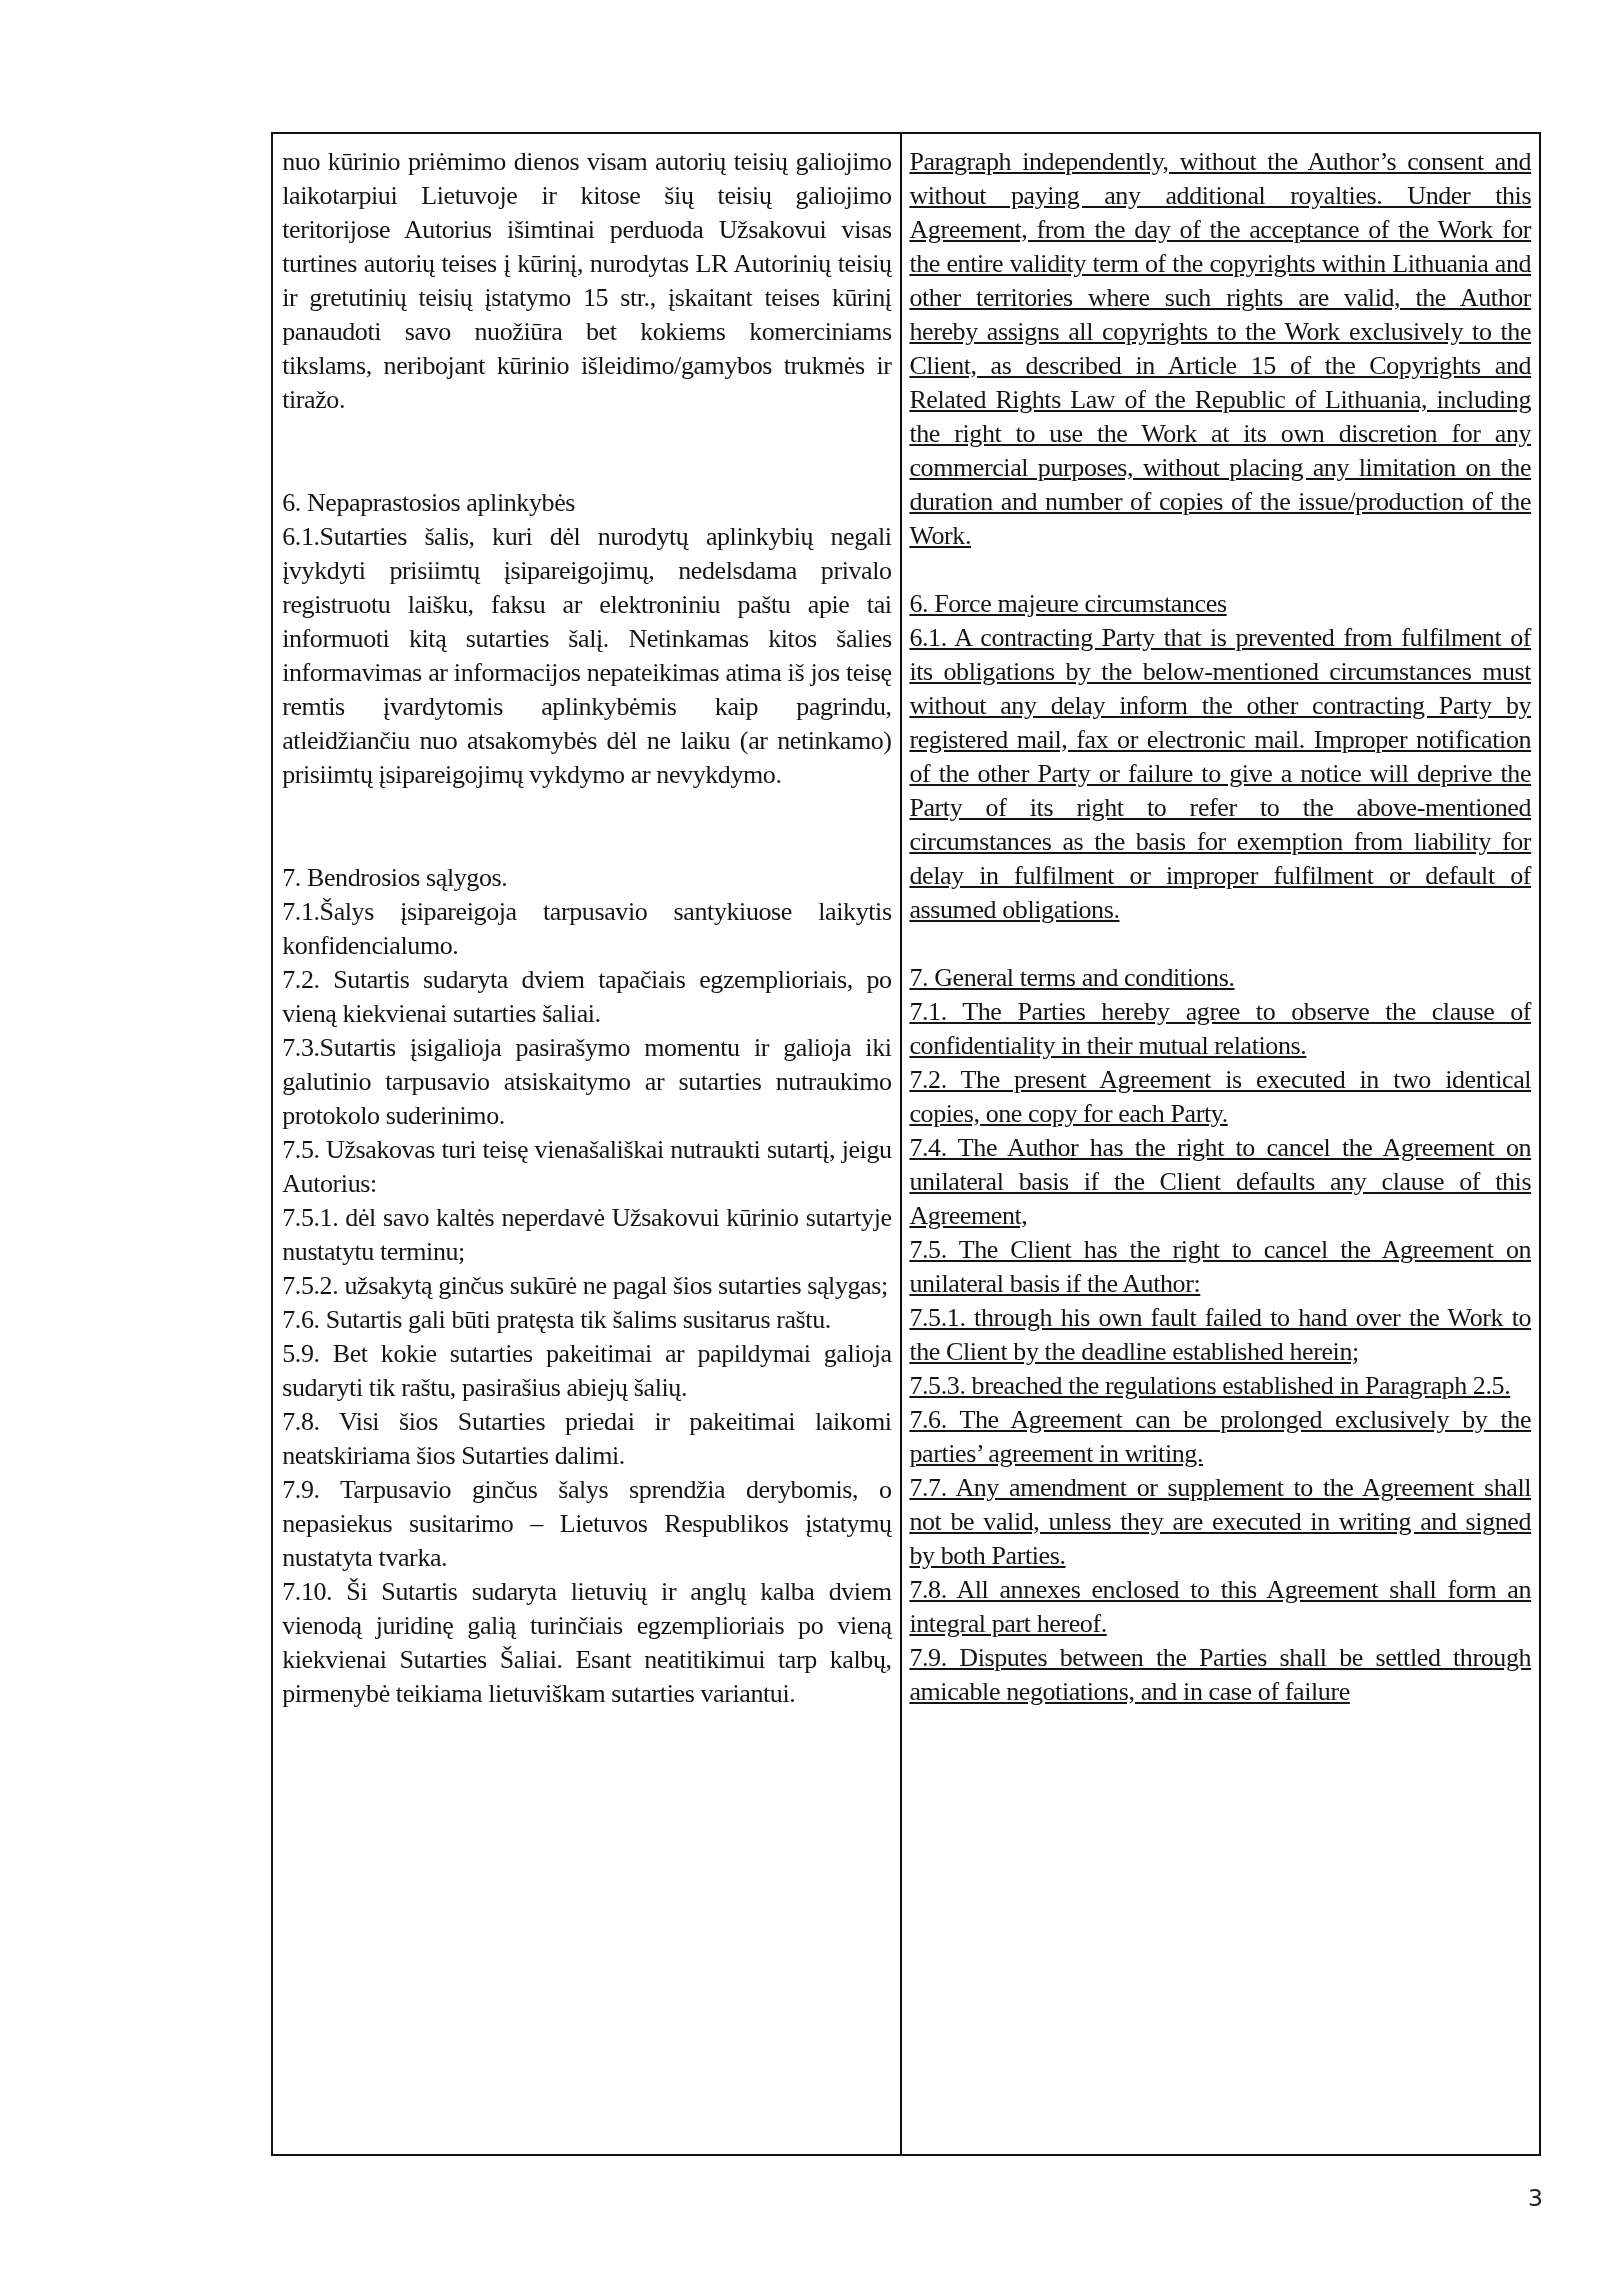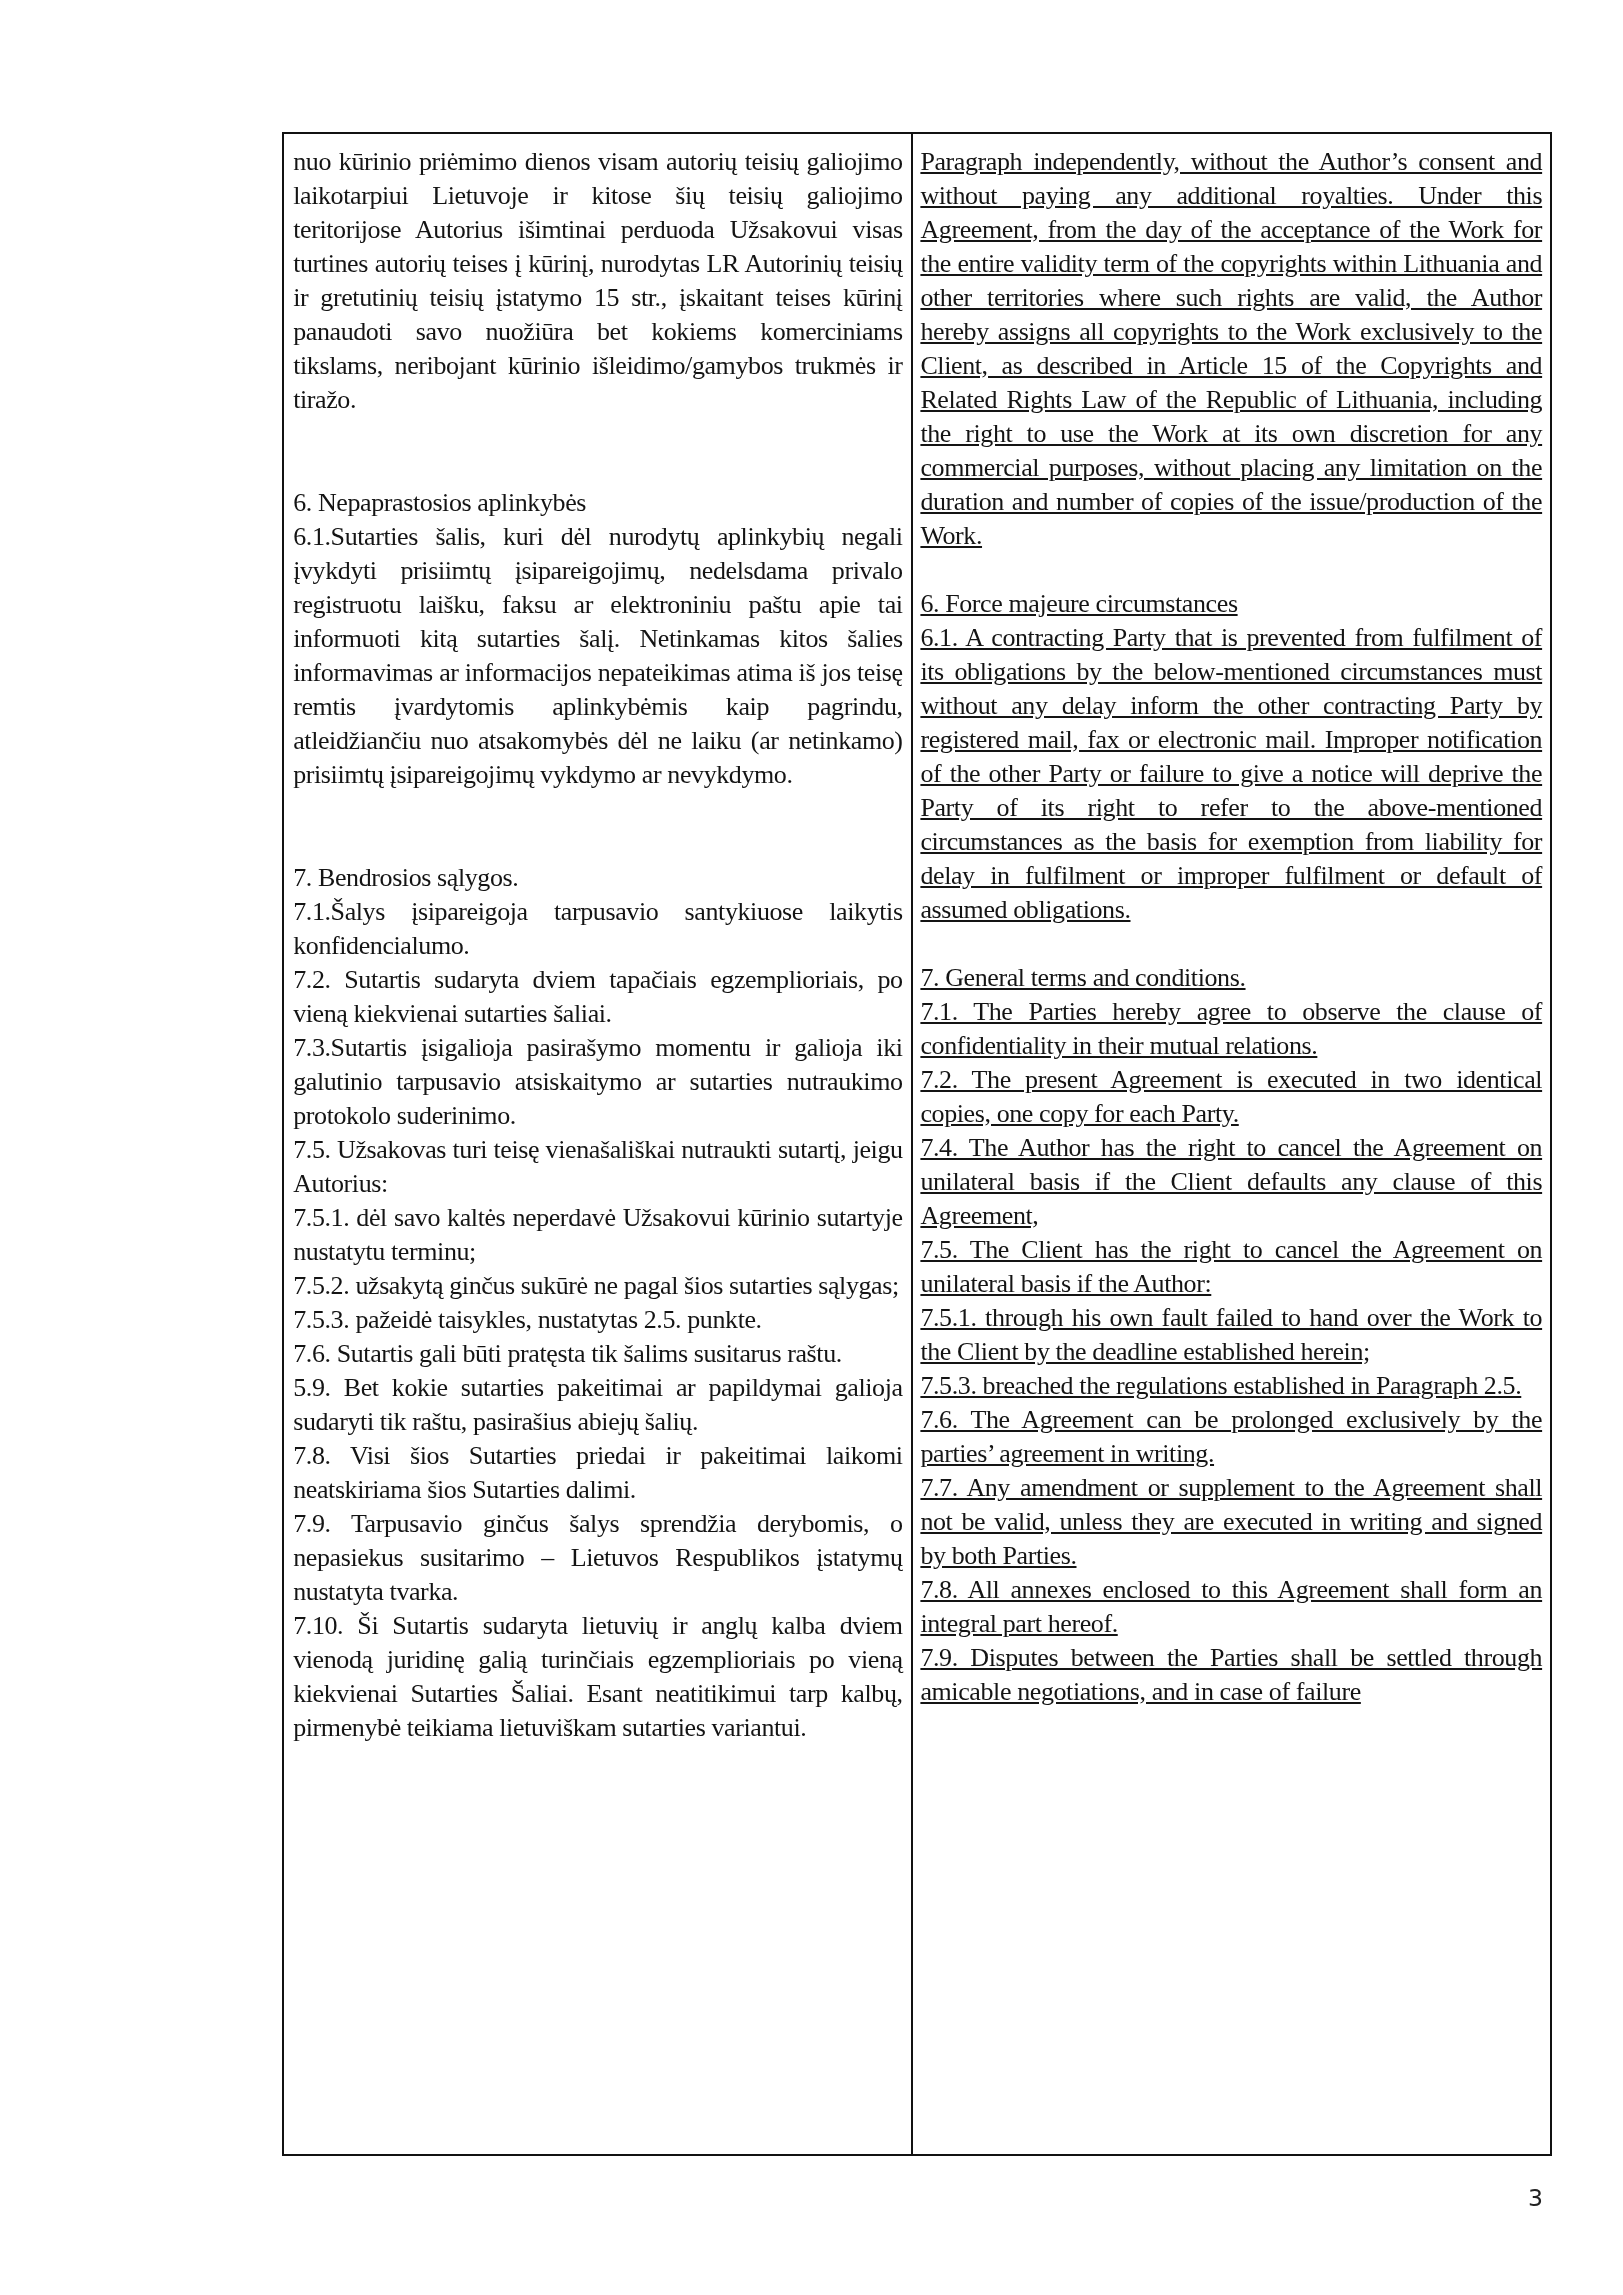--- a/index.html
+++ b/index.html
@@ -10,21 +10,21 @@
     body {
       width: 1623px;
       height: 2295px;
       position: relative;
       overflow: hidden;
       font-family: "Liberation Serif", "DejaVu Serif", serif;
       color: #141414;
     }
     .page-table {
       position: absolute;
-      left: 282px;
+      left: 271px;
       top: 132px;
       width: 1270px;
       height: 2024px;
       border: 2px solid #111;
       box-sizing: border-box;
       display: flex;
     }
     .col {
       box-sizing: border-box;
       height: 100%;
@@ -68,21 +68,20 @@
     <p class="para">6. Nepaprastosios aplinkybės</p>
     <p class="para">6.1.Sutarties šalis, kuri dėl nurodytų aplinkybių negali įvykdyti prisiimtų įsipareigojimų, nedelsdama privalo registruotu laišku, faksu ar elektroniniu paštu apie tai informuoti kitą sutarties šalį. Netinkamas kitos šalies informavimas ar informacijos nepateikimas atima iš jos teisę remtis įvardytomis aplinkybėmis kaip pagrindu, atleidžiančiu nuo atsakomybės dėl ne laiku (ar netinkamo) prisiimtų įsipareigojimų vykdymo ar nevykdymo.</p>
     <div class="gap2"></div>
     <p class="para">7. Bendrosios sąlygos.</p>
     <p class="para">7.1.Šalys įsipareigoja tarpusavio santykiuose laikytis konfidencialumo.</p>
     <p class="para">7.2. Sutartis sudaryta dviem tapačiais egzemplioriais, po vieną kiekvienai sutarties šaliai.</p>
     <p class="para">7.3.Sutartis įsigalioja pasirašymo momentu ir galioja iki galutinio tarpusavio atsiskaitymo ar sutarties nutraukimo protokolo suderinimo.</p>
     <p class="para">7.5. Užsakovas turi teisę vienašališkai nutraukti sutartį, jeigu Autorius:</p>
     <p class="para">7.5.1. dėl savo kaltės neperdavė Užsakovui kūrinio sutartyje nustatytu terminu;</p>
     <p class="para">7.5.2. užsakytą ginčus sukūrė ne pagal šios sutarties sąlygas;</p>
-    <p class="para">7.5.3. pažeidė taisykles, nustatytas 2.5. punkte.</p>
     <p class="para">7.6. Sutartis gali būti pratęsta tik šalims susitarus raštu.</p>
     <p class="para">5.9. Bet kokie sutarties pakeitimai ar papildymai galioja sudaryti tik raštu, pasirašius abiejų šalių.</p>
     <p class="para">7.8. Visi šios Sutarties priedai ir pakeitimai laikomi neatskiriama šios Sutarties dalimi.</p>
     <p class="para">7.9. Tarpusavio ginčus šalys sprendžia derybomis, o nepasiekus susitarimo – Lietuvos Respublikos įstatymų nustatyta tvarka.</p>
     <p class="para">7.10. Ši Sutartis sudaryta lietuvių ir anglų kalba dviem vienodą juridinę galią turinčiais egzemplioriais po vieną kiekvienai Sutarties Šaliai. Esant neatitikimui tarp kalbų, pirmenybė teikiama lietuviškam sutarties variantui.</p>
   </div>
   <div class="col col-en">
     <p class="para">Paragraph independently, without the Author’s consent and without paying any additional royalties. Under this Agreement, from the day of the acceptance of the Work for the entire validity term of the copyrights within Lithuania and other territories where such rights are valid, the Author hereby assigns all copyrights to the Work exclusively to the Client, as described in Article 15 of the Copyrights and Related Rights Law of the Republic of Lithuania, including the right to use the Work at its own discretion for any commercial purposes, without placing any limitation on the duration and number of copies of the issue/production of the Work.</p>
     <div class="gap1"></div>
     <p class="para">6. Force majeure circumstances</p>

